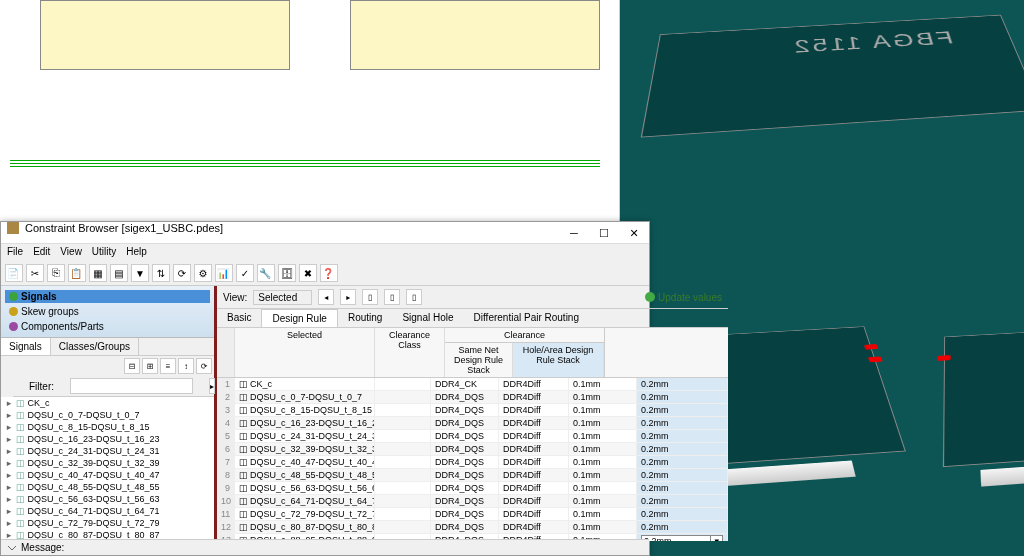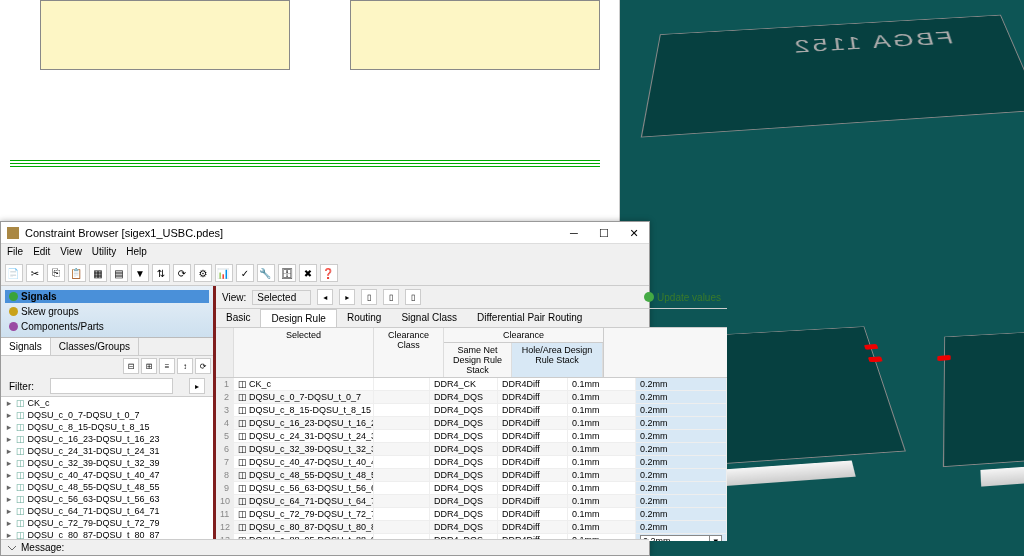--- a/index.html
+++ b/index.html
@@ -17,40 +17,40 @@
   .pcb-3d { position: absolute; background: rgba(0,50,50,0.6); border: 1px solid #888; transform: perspective(600px) rotateX(45deg) rotateZ(-5deg); }
   .pcb-top { top: 0; right: 0; width: 370px; height: 140px; }
   .fbga-text { position: absolute; top: 15px; right: 60px; font-size: 28px; color: #aaa; font-family: Arial; transform: scaleX(-1); letter-spacing: 3px; }
   .pcb-mod1 { top: 300px; left: 15px; width: 250px; height: 180px; }
   .pcb-mod2 { top: 300px; right: -80px; width: 160px; height: 180px; }
   .pcb-base { position: absolute; bottom: -25px; left: 20%; width: 60%; height: 18px; background: linear-gradient(#f5f5f5, #ccc); }
   .conn { position: absolute; width: 14px; height: 8px; background: #e00; border-radius: 2px; }
   
   
   .window { position: absolute; top: 221px; left: 0; width: 650px; height: 335px; background: #f0f0f0; border: 1px solid #999; box-shadow: 0 0 6px rgba(0,0,0,0.3); }
-  .titlebar { height: 22px; background: #fff; border-bottom: 1px solid #ddd; display: flex; align-items: center; padding: 0 6px; font-size: 11px; }
+  .titlebar { height: 22px; background: #fff; border-bottom: 1px solid #ddd; display: flex; padding: 0 6px; font-size: 11px; }
   .titlebar-icon { width: 12px; height: 12px; background: #a84; margin-right: 6px; }
   .winbtns { position: absolute; right: 0; top: 0; display: flex; }
   .winbtn { width: 30px; height: 22px; display: flex; align-items: center; justify-content: center; }
   .menubar { height: 18px; display: flex; gap: 10px; padding: 2px 6px; font-size: 10px; }
   .toolbar { height: 24px; display: flex; gap: 3px; padding: 2px 4px; border-bottom: 1px solid #ccc; }
   .tbtn { width: 18px; height: 18px; border: 1px solid #ccc; background: #fff; display: flex; align-items: center; justify-content: center; font-size: 10px; }
   
   .main-area { display: flex; height: calc(100% - 78px); }
   .left-panel { width: 216px; border-right: 3px solid #7f1d1d; display: flex; flex-direction: column; }
   .panel-header { background: linear-gradient(#e8f0f8, #cde0ef); padding: 4px; border-bottom: 1px solid #bbb; display: flex; flex-direction: column; gap: 2px; }
   .panel-opt { font-size: 10px; padding: 1px 4px; display: flex; align-items: center; gap: 3px; }
   .opt-icon { width: 9px; height: 9px; border-radius: 50%; }
   .opt-sel { background: #4a90d9; font-weight: bold; }
   .tabs-row { display: flex; border-bottom: 1px solid #ccc; }
   .tab { padding: 3px 8px; font-size: 10px; border-right: 1px solid #ccc; cursor: pointer; }
   .tab.active { background: #fff; }
   .mini-toolbar { display: flex; gap: 2px; padding: 2px; justify-content: flex-end; }
   .mini-btn { width: 16px; height: 16px; border: 1px solid #ccc; background: #fff; font-size: 8px; display: flex; align-items: center; justify-content: center; }
-  .filter-row { display: flex; padding: 2px 8px; align-items: center; gap: 16px; border-bottom: 1px solid #ccc; }
+  .filter-row { display: flex; padding: 2px 16px; align-items: center; gap: 16px; border-bottom: 1px solid #ccc; margin-left: 12px; }
   .filter-input { flex: 1; height: 16px; border: 1px solid #ccc; font-size: 9px; padding: 0 2px; }
   .tree { flex: 1; overflow-y: auto; font-size: 9px; background: #fff; }
   .tree-row { padding: 1px 4px; display: flex; align-items: center; gap: 3px; white-space: nowrap; }
   .expand { width: 8px; text-align: center; color: #666; }
   
   .right-panel { flex: 1; display: flex; flex-direction: column; }
   .view-row { display: flex; padding: 3px 6px; align-items: center; gap: 6px; border-bottom: 1px solid #ccc; font-size: 10px; }
   .view-select { border: 1px solid #ccc; padding: 1px 14px 1px 4px; font-size: 10px; }
   .update-btn { margin-left: auto; display: flex; align-items: center; gap: 3px; color: #3a7a2a; }
   .update-icon { width: 10px; height: 10px; background: #4a4; border-radius: 50%; }
@@ -251,21 +251,21 @@
         <div class="mini-btn">▯</div>
         <div class="update-btn">
           <span class="update-icon"></span>
           <span>Update values</span>
         </div>
       </div>
       <div class="data-tabs" id="data-tabs">
           <div class="data-tab">Basic</div>
           <div class="data-tab active">Design Rule</div>
           <div class="data-tab">Routing</div>
-          <div class="data-tab">Signal Class</div>
+          <div class="data-tab">Signal Hole</div>
           <div class="data-tab">Differential Pair Routing</div>
         </div>
       <div class="grid">
         <div class="grid-header">
           <div class="hcell rownum"></div>
           <div class="hcell col-sel">Selected</div>
           <div class="hcell col-cc">Clearance Class</div>
           <div class="grid-header-group">
             <div class="grp-top">Clearance</div>
             <div class="grp-cells">

